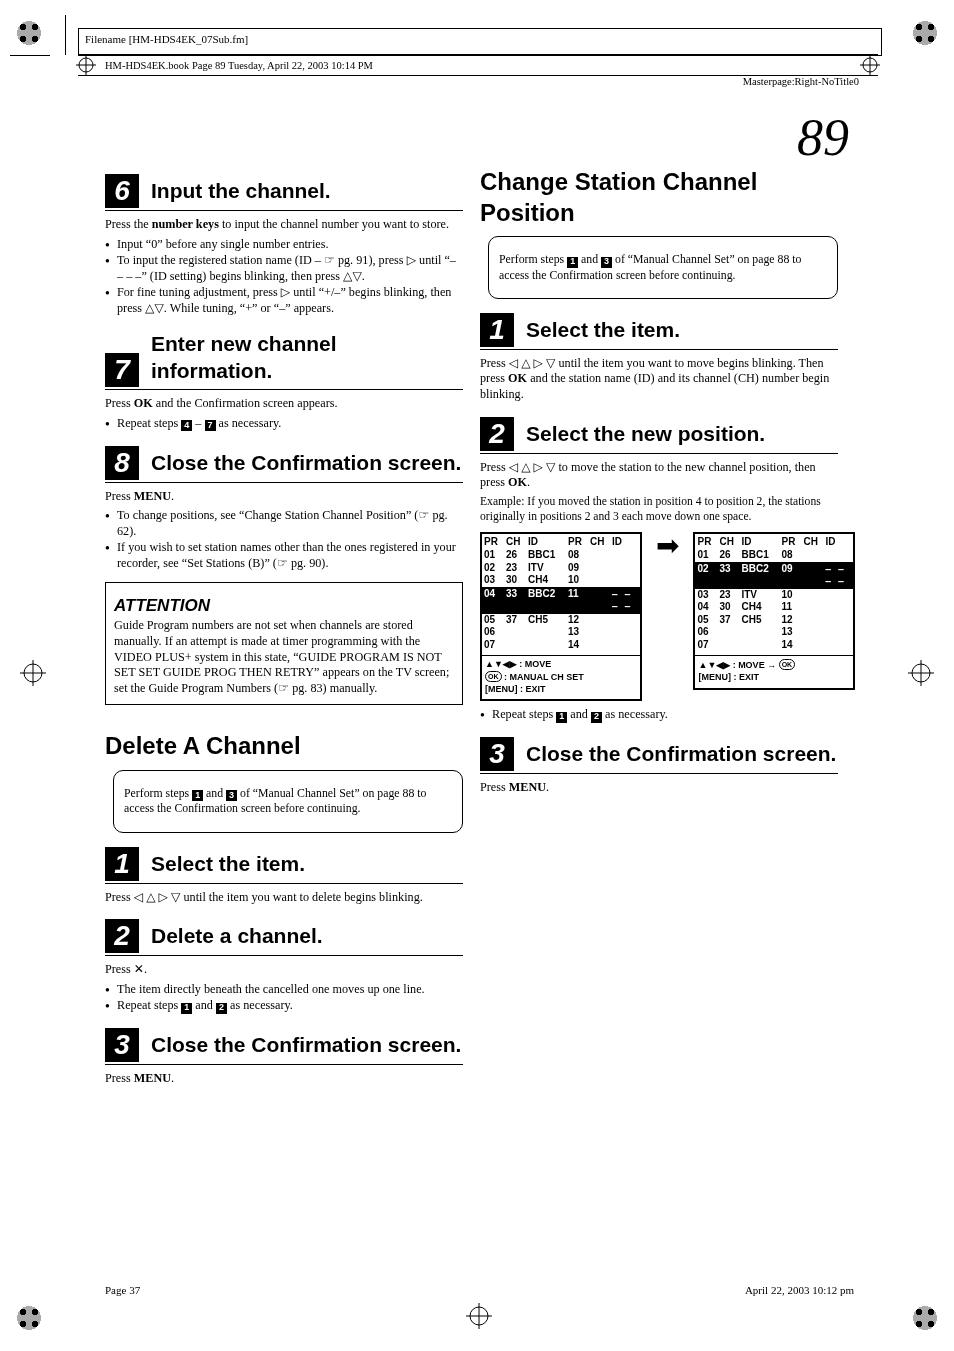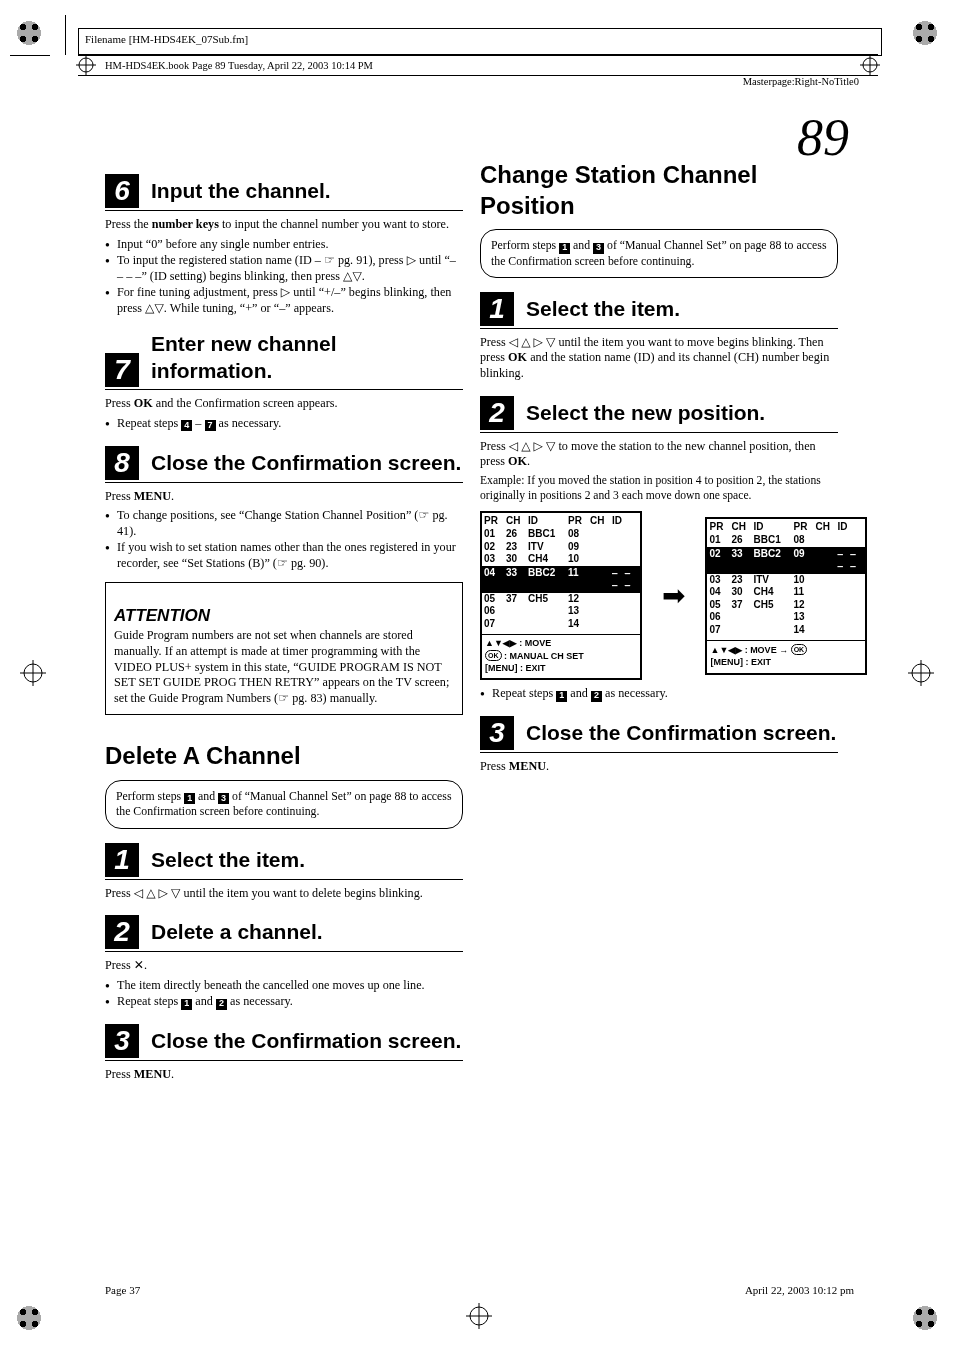--- a/index.html
+++ b/index.html
@@ -45,21 +45,21 @@
     font-family: "Times New Roman", serif;
     font-weight: 500;
   }
   .col {
     position: absolute;
     width: 358px;
     font-size: 12.2px;
     line-height: 1.28;
   }
   .col.left { left: 105px; top: 160px; }
-  .col.right { left: 480px; top: 160px; }
+  .col.right { left: 480px; top: 167px; }
 
   .step-row {
     display: flex;
     align-items: flex-end;
     gap: 12px;
     border-bottom: 1.5px solid #000;
     padding-bottom: 2px;
     margin-top: 14px;
     margin-bottom: 6px;
   }
@@ -100,28 +100,28 @@
   }
   .section-title {
     font-family: Arial, Helvetica, sans-serif;
     font-weight: bold;
     font-size: 24px;
     margin-top: 26px;
     margin-bottom: 8px;
   }
   .note-box {
     border: 1.5px solid #000;
-    border-radius: 16px;
-    padding: 8px 10px;
+    border-radius: 10px;
+    padding: 15px 10px;
     font-size: 11.8px;
-    margin: 6px 0 10px 0;
+    margin: 6px 0 10px 8px;
   }
   .attention-box {
     border: 1.5px solid #000;
-    padding: 22px 8px 8px 8px;
+    padding: 12px 8px 8px 8px;
     margin-top: 10px;
   }
   .attention-title {
     font-family: Arial, Helvetica, sans-serif;
     font-weight: 900;
     font-size: 17px;
     font-style: italic;
     margin-bottom: 2px;
   }
   .inline-step {
@@ -135,22 +135,22 @@
     height: 11px;
     align-items: center;
     justify-content: center;
     vertical-align: -1px;
   }
   b { font-weight: bold; }
 
   
   .diagram-wrap {
     display: flex;
-    align-items: center;
-    gap: 20px;
+    align-items: flex-start;
+    gap: 14px;
     margin: 8px 0 6px 0;
   }
   .ch-box {
     border: 2px solid #000;
     font-family: "Arial Narrow", Arial, sans-serif;
     font-weight: bold;
     font-size: 10px;
     width: 160px;
     background: #fff;
     position: relative;
@@ -295,21 +295,21 @@
   </ul>
 
   <div class="step-row">
     <div class="step-num">8</div>
     <div class="step-title">Close the Confirmation screen.</div>
   </div>
   <div class="para">
     <span>Press </span><b>MENU</b><span>.</span>
   </div>
   <ul class="bullet-list">
-    <li>To change positions, see “Change Station Channel Position” (☞ pg. 41).</li>
+    <li>To change positions, see “Change Station Channel Position” (☞ pg. 62).</li>
     <li>If you wish to set station names other than the ones registered in your recorder, see “Set Stations (B)” (☞ pg. 90).</li>
   </ul>
 
   <div class="attention-box">
     <div class="attention-title">ATTENTION</div>
     <div>Guide Program numbers are not set when channels are stored manually. If an attempt is made at timer programming with the VIDEO PLUS+ system in this state, “GUIDE PROGRAM IS NOT SET SET GUIDE PROG THEN RETRY” appears on the TV screen; set the Guide Program Numbers (☞ pg. 83) manually.</div>
   </div>
 
   <div class="section-title">Delete A Channel</div>
   <div class="note-box">

